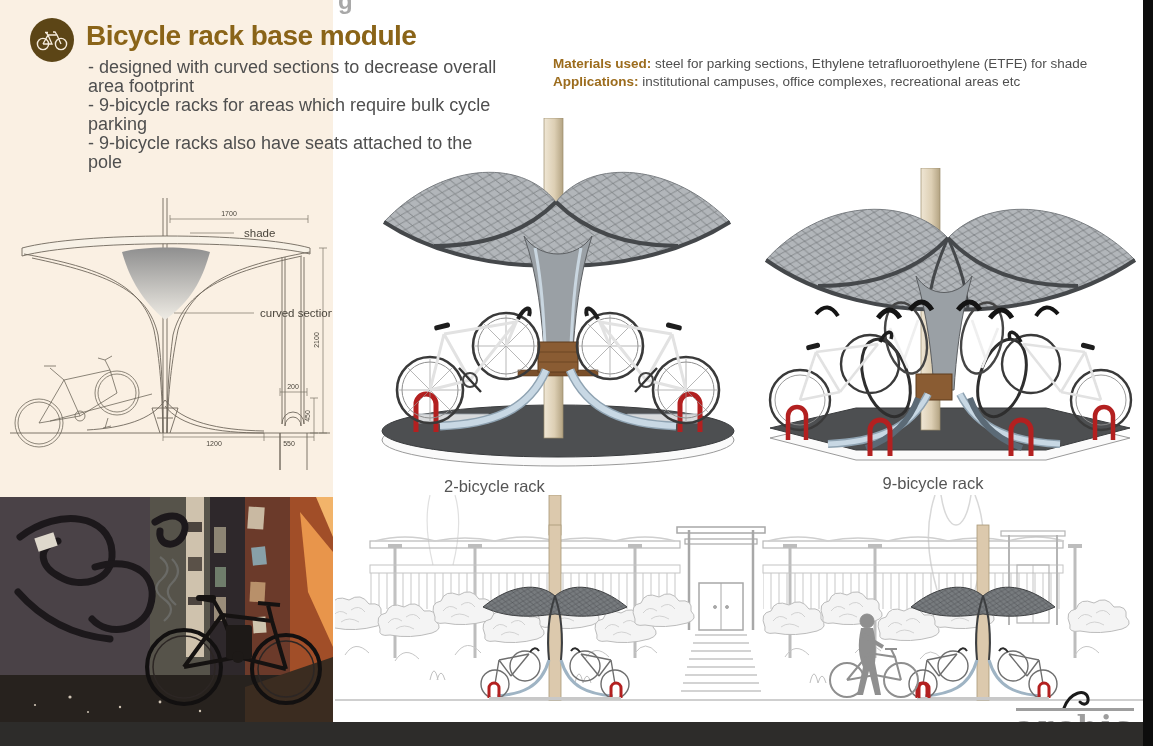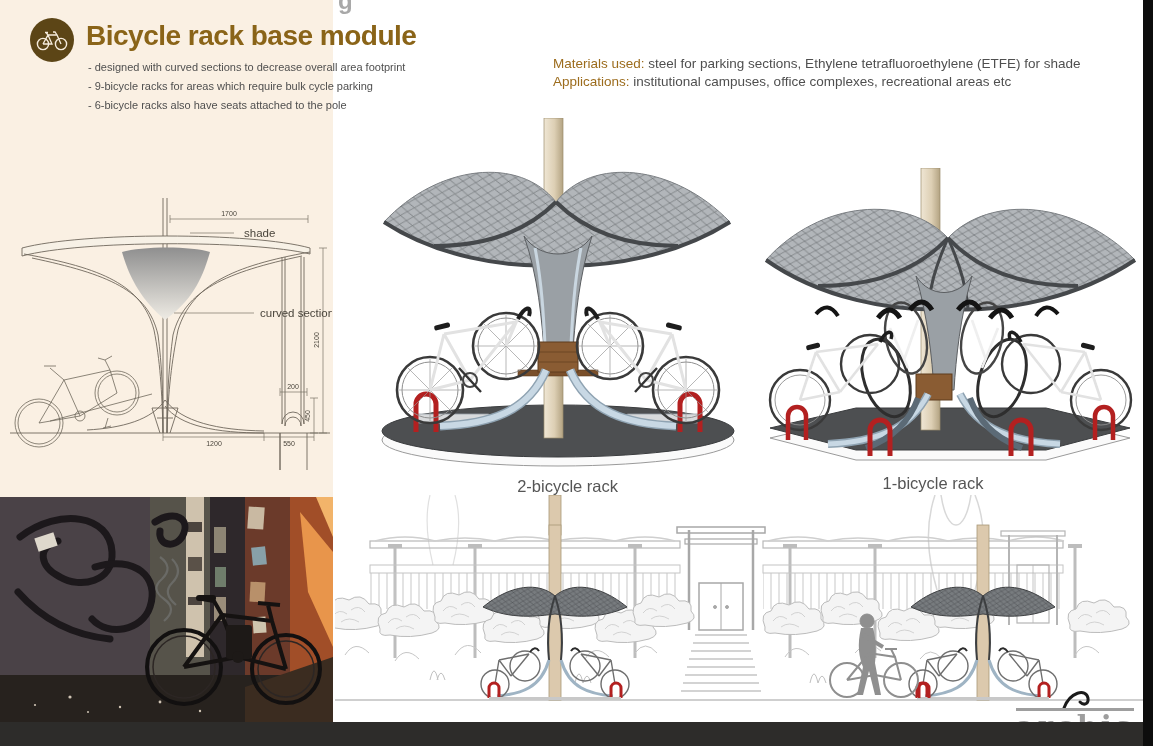--- a/index.html
+++ b/index.html
@@ -6,25 +6,25 @@
   .page{position:relative;width:1153px;height:746px;background:#ffffff;overflow:hidden;
         font-family:"Liberation Sans",sans-serif;}
   .cream{position:absolute;left:0;top:0;width:333px;height:497px;background:#faf0e3;}
   .right-strip{position:absolute;right:0;top:0;width:10px;height:746px;background:#0d0d0d;}
   .bottom-bar{position:absolute;left:0;bottom:0;width:1153px;height:24px;background:#2d2c2a;}
   .cut-text{position:absolute;left:338px;top:-13px;font-size:24px;color:#a8a8a8;font-weight:600;}
   .brand-icon{position:absolute;left:30px;top:18px;width:44px;height:44px;border-radius:50%;
               background:#5c4516;display:flex;align-items:center;justify-content:center;}
   .title{position:absolute;left:86px;top:20px;font-size:28px;font-weight:600;color:#8a6418;
          letter-spacing:-0.5px;}
-  .bullets{position:absolute;left:88px;top:58px;font-size:11px;line-height:19px;color:#4f4f4f;width:420px;}
+  .bullets{position:absolute;left:88px;top:58px;font-size:18px;line-height:19px;color:#4f4f4f;width:420px;}
   .info{position:absolute;left:553px;top:55px;width:575px;font-size:13.5px;line-height:17.5px;color:#4f4f4f;}
-  .info b{color:#9c6c1d;font-weight:400;}
+  .info b{color:#9c6c1d;font-weight:700;}
   .render-label{position:absolute;font-size:16.5px;color:#555;}
-  .lbl-2{left:458px;top:477px;width:160px;text-align:right;}
+  .lbl-2{left:444px;top:477px;width:160px;text-align:left;}
   .lbl-6{left:853px;top:474px;width:160px;text-align:center;}
   .logo{position:absolute;left:1012px;top:686px;width:130px;height:60px;}
   .logo-text{position:absolute;left:4px;top:22px;border-top:3px solid #9e9e9e;padding-top:1px;
              color:#9e9e9e;font-size:29px;font-weight:bold;letter-spacing:3px;line-height:30px;
              font-family:"DejaVu Serif",serif;}
   svg{display:block;}
   .abs{position:absolute;}
 </style>
 </head>
 <body>
@@ -39,21 +39,21 @@
       <circle cx="7" cy="15" r="5.6" fill="none" stroke="#f6ecdc" stroke-width="1.4"></circle>
       <circle cx="25" cy="15" r="5.6" fill="none" stroke="#f6ecdc" stroke-width="1.4"></circle>
       <path d="M7,15 L12,6 L21,6 L25,15 M12,6 L16,15 L7,15 M21,6 L19,3 L17,3 M12,6 L10,3.5 M9,3.5 L12,3.5" fill="none" stroke="#f6ecdc" stroke-width="1.3"></path>
     </svg>
   </div>
   <div class="title">Bicycle rack base module</div>
 
   <div class="bullets">
     <div>- designed with curved sections to decrease overall area footprint</div>
     <div>- 9-bicycle racks for  areas which require bulk cycle parking</div>
-    <div>- 6-bicycle racks also have seats attached to the pole</div>
+    <div>- 9-bicycle racks also have seats attached to the pole</div>
   </div>
 
   <div class="info">
     <div><b>Materials used:</b><span> steel for parking sections, Ethylene tetrafluoroethylene (ETFE) for shade</span></div>
     <div><b>Applications:</b><span> institutional campuses, office complexes, recreational areas etc</span></div>
   </div>
 
   <svg class="abs" style="left:2px;top:190px;" width="330" height="280" viewBox="0 0 330 280">
     <defs>
       <linearGradient id="shadeG" x1="0" y1="0" x2="0" y2="1">
@@ -291,21 +291,21 @@
       <circle cx="112" cy="196" r="29" fill="none" stroke="#3a3a3a" stroke-width="2.4"></circle>
       <g stroke="#e2e2e2" stroke-width="2.6" fill="none">
         <path d="M120,176 L82,224 M120,176 L58,184 M58,184 L82,224 M58,184 L42,232 M82,224 L42,232"></path>
       </g>
       <path d="M122,174 C128,162 136,161 133,171" fill="none" stroke="#1d1d1d" stroke-width="3.5"></path>
       <rect x="48" y="176" width="14" height="5" rx="2" transform="rotate(-14 55,178)" fill="#1d1d1d"></rect>
       <path d="M30,272 L30,248 A9,9 0 0 1 48,248 L48,272" fill="none" stroke="#b32020" stroke-width="4.5"></path>
       <path d="M112,288 L112,262 A10,10 0 0 1 132,262 L132,288" fill="none" stroke="#b32020" stroke-width="5"></path>
     </g>
   </svg>
-  <div class="render-label lbl-6">1-bicycle rack</div>
+  <div class="render-label lbl-6">9-bicycle rack</div>
 
   <svg class="abs" style="left:335px;top:495px;" width="808" height="227" viewBox="0 0 808 227">
     <defs>
       <pattern id="picket" width="8" height="40" patternUnits="userSpaceOnUse">
         <line x1="4" y1="0" x2="4" y2="40" stroke="#c7c7c7" stroke-width="1"></line>
       </pattern>
       <pattern id="meshE" width="7" height="5" patternUnits="userSpaceOnUse" patternTransform="rotate(6)">
         <path d="M0,0 L7,5 M7,0 L0,5" stroke="#4f5355" stroke-width="0.6" fill="none"></path>
       </pattern>
       <g id="bush">

